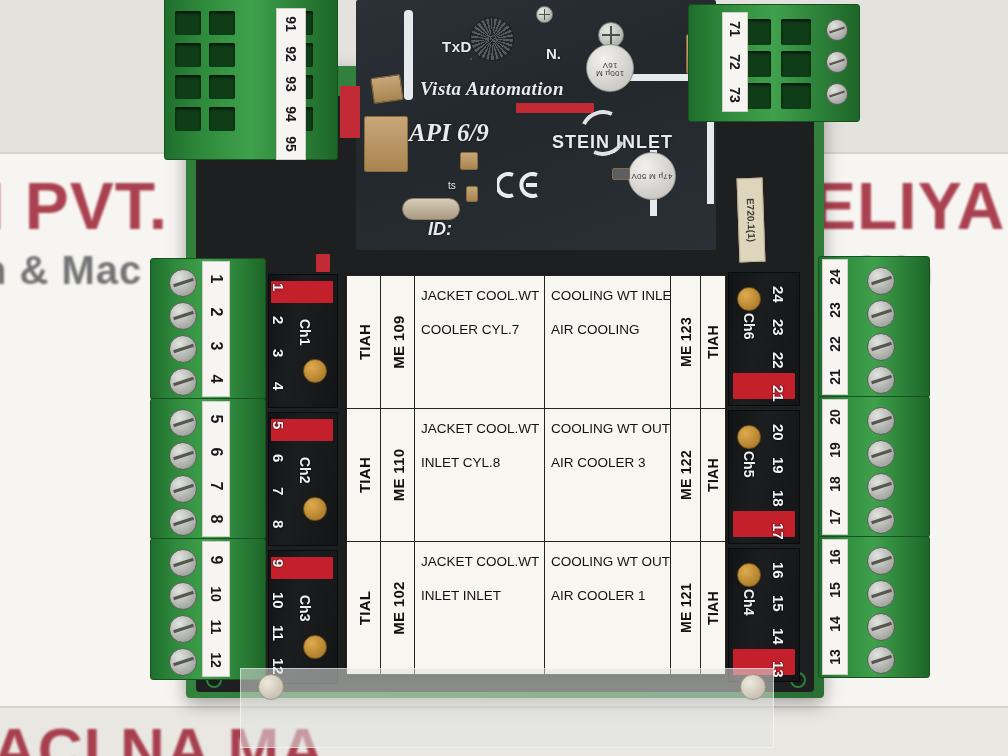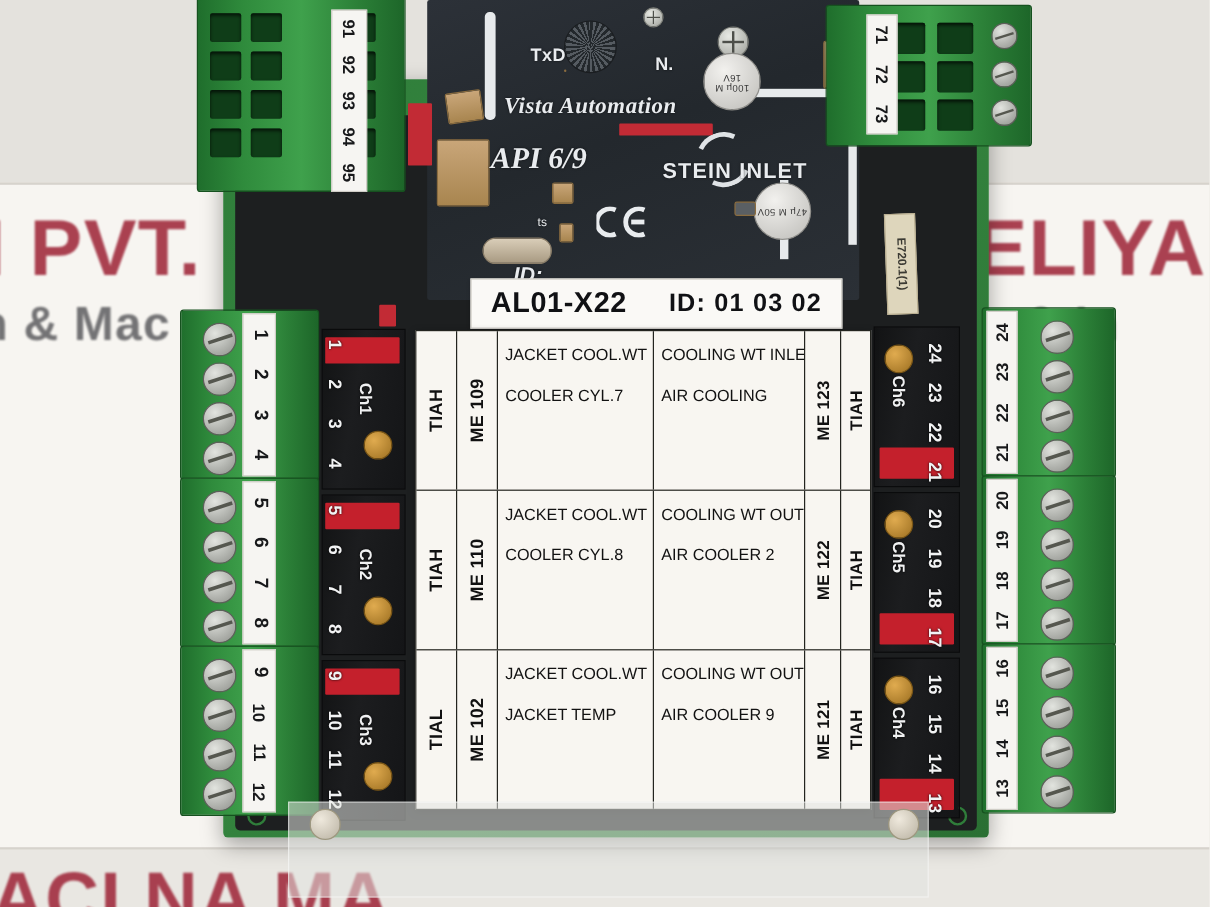--- a/index.html
+++ b/index.html
@@ -543,27 +543,20 @@
         <div class="ch-red" style="left: 4px; top: 100px; width: 62px; height: 26px;"></div>
         <div class="ch-pot" style="left: 8px; top: 14px; width: 24px; height: 24px;"></div>
         <div class="ch-name" style="left: 28px; top: 40px;">Ch4</div>
         <div class="ch-num" style="left: 58px; top: 112px;">13</div>
         <div class="ch-num" style="left: 58px; top: 79px;">14</div>
         <div class="ch-num" style="left: 58px; top: 46px;">15</div>
         <div class="ch-num" style="left: 58px; top: 13px;">16</div>
       </div>
     </div>
 
-  <div class="label-title">
-    <div class="tag">AL01-X22</div>
-    <div class="idblock">
-      <span>ID:</span>
-      <span>01  03  02</span>
-    </div>
-  </div>
 
   <div class="label-table" id="label-table">
       <div class="lt-row">
         <div class="lt-cell c-tiah">
           <div class="vtext">TIAH</div>
         </div>
         <div class="lt-cell c-me">
           <div class="vtext">ME 109</div>
         </div>
         <div class="lt-cell c-desc">
@@ -583,47 +576,47 @@
       </div>
       <div class="lt-row">
         <div class="lt-cell c-tiah">
           <div class="vtext">TIAH</div>
         </div>
         <div class="lt-cell c-me">
           <div class="vtext">ME 110</div>
         </div>
         <div class="lt-cell c-desc">
           <div class="dtext l1">JACKET COOL.WT</div>
-          <div class="dtext l2">COOLER CYL.8</div>
+          <div class="dtext l2">INLET CYL.8</div>
         </div>
         <div class="lt-cell c-desc2">
           <div class="dtext l1">COOLING WT OUT</div>
-          <div class="dtext l2">AIR COOLER 2</div>
+          <div class="dtext l2">AIR COOLER 3</div>
         </div>
         <div class="lt-cell c-me2">
           <div class="vtext small">ME 122</div>
         </div>
         <div class="lt-cell c-tiah2">
           <div class="vtext small">TIAH</div>
         </div>
       </div>
       <div class="lt-row">
         <div class="lt-cell c-tiah">
           <div class="vtext">TIAL</div>
         </div>
         <div class="lt-cell c-me">
           <div class="vtext">ME 102</div>
         </div>
         <div class="lt-cell c-desc">
           <div class="dtext l1">JACKET COOL.WT</div>
-          <div class="dtext l2">JACKET TEMP</div>
+          <div class="dtext l2">INLET INLET</div>
         </div>
         <div class="lt-cell c-desc2">
           <div class="dtext l1">COOLING WT OUT</div>
-          <div class="dtext l2">AIR COOLER 9</div>
+          <div class="dtext l2">AIR COOLER 1</div>
         </div>
         <div class="lt-cell c-me2">
           <div class="vtext small">ME 121</div>
         </div>
         <div class="lt-cell c-tiah2">
           <div class="vtext small">TIAH</div>
         </div>
       </div>
     </div>
 

